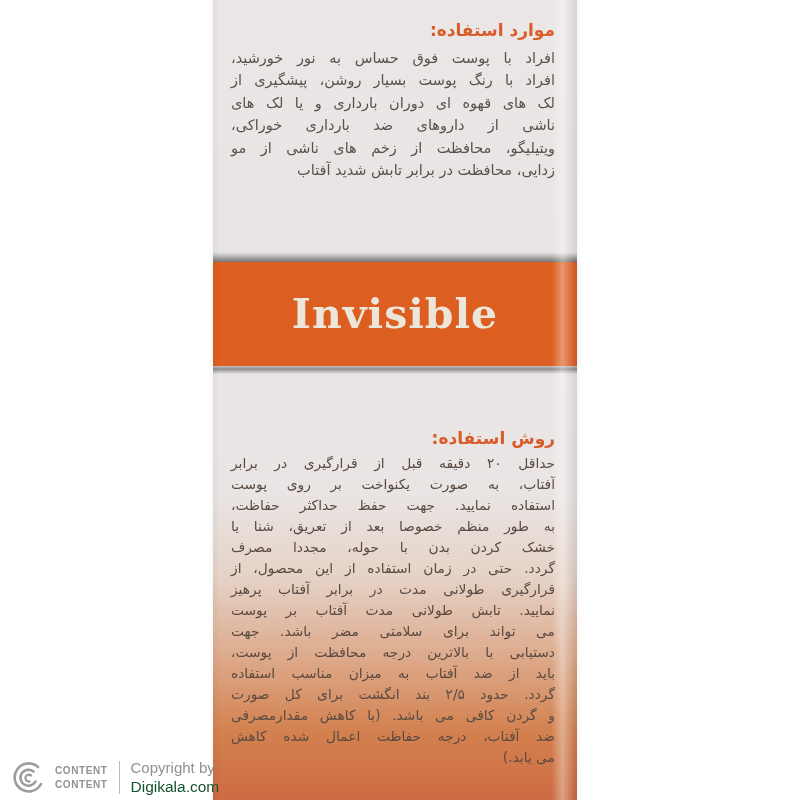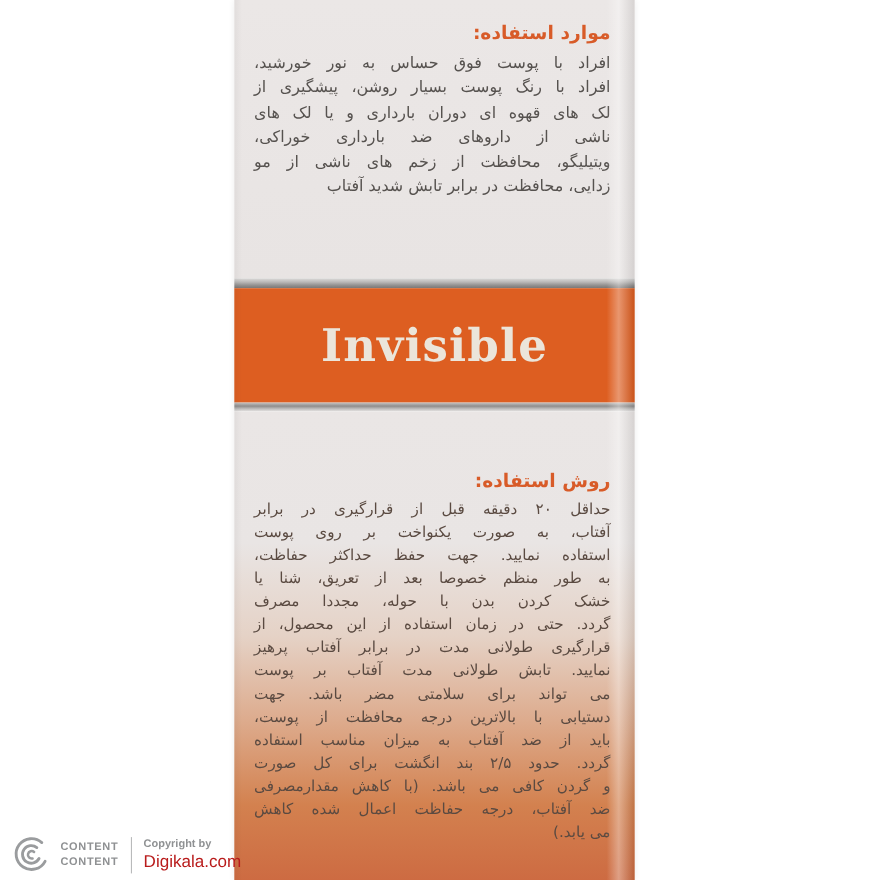--- a/index.html
+++ b/index.html
@@ -79,22 +79,22 @@
     position:absolute; left:11px; top:759px;
     display:flex; align-items:center; gap:8px;
     color:#8f9193;
   }
   .wm-logo { width:36px; height:36px; flex:0 0 auto; }
   .wm-brand {
     font-size:10px; font-weight:bold; line-height:13.5px;
     letter-spacing:0.6px; color:#8f9193;
   }
   .wm-divider { width:1px; height:33px; background:#b9babb; margin:0 3px; }
-  .wm-copy { font-size:10px; color:#8f9193; margin-bottom:2px;font-weight:bold; }
-  .wm-site { font-size:15.5px; color:#b91c1c; }
+  .wm-copy { font-size:15px; color:#8f9193; margin-bottom:2px; }
+  .wm-site { font-size:15.5px; color:#14532d; }
 </style>
 </head>
 <body>
 
 <div class="box">
 
   <section class="panel-top">
     <h2 class="fa panel-heading">موارد استفاده:</h2>
     <div class="fa lines justify">
         <div class="line">افراد با پوست فوق حساس به نور خورشید،</div>

